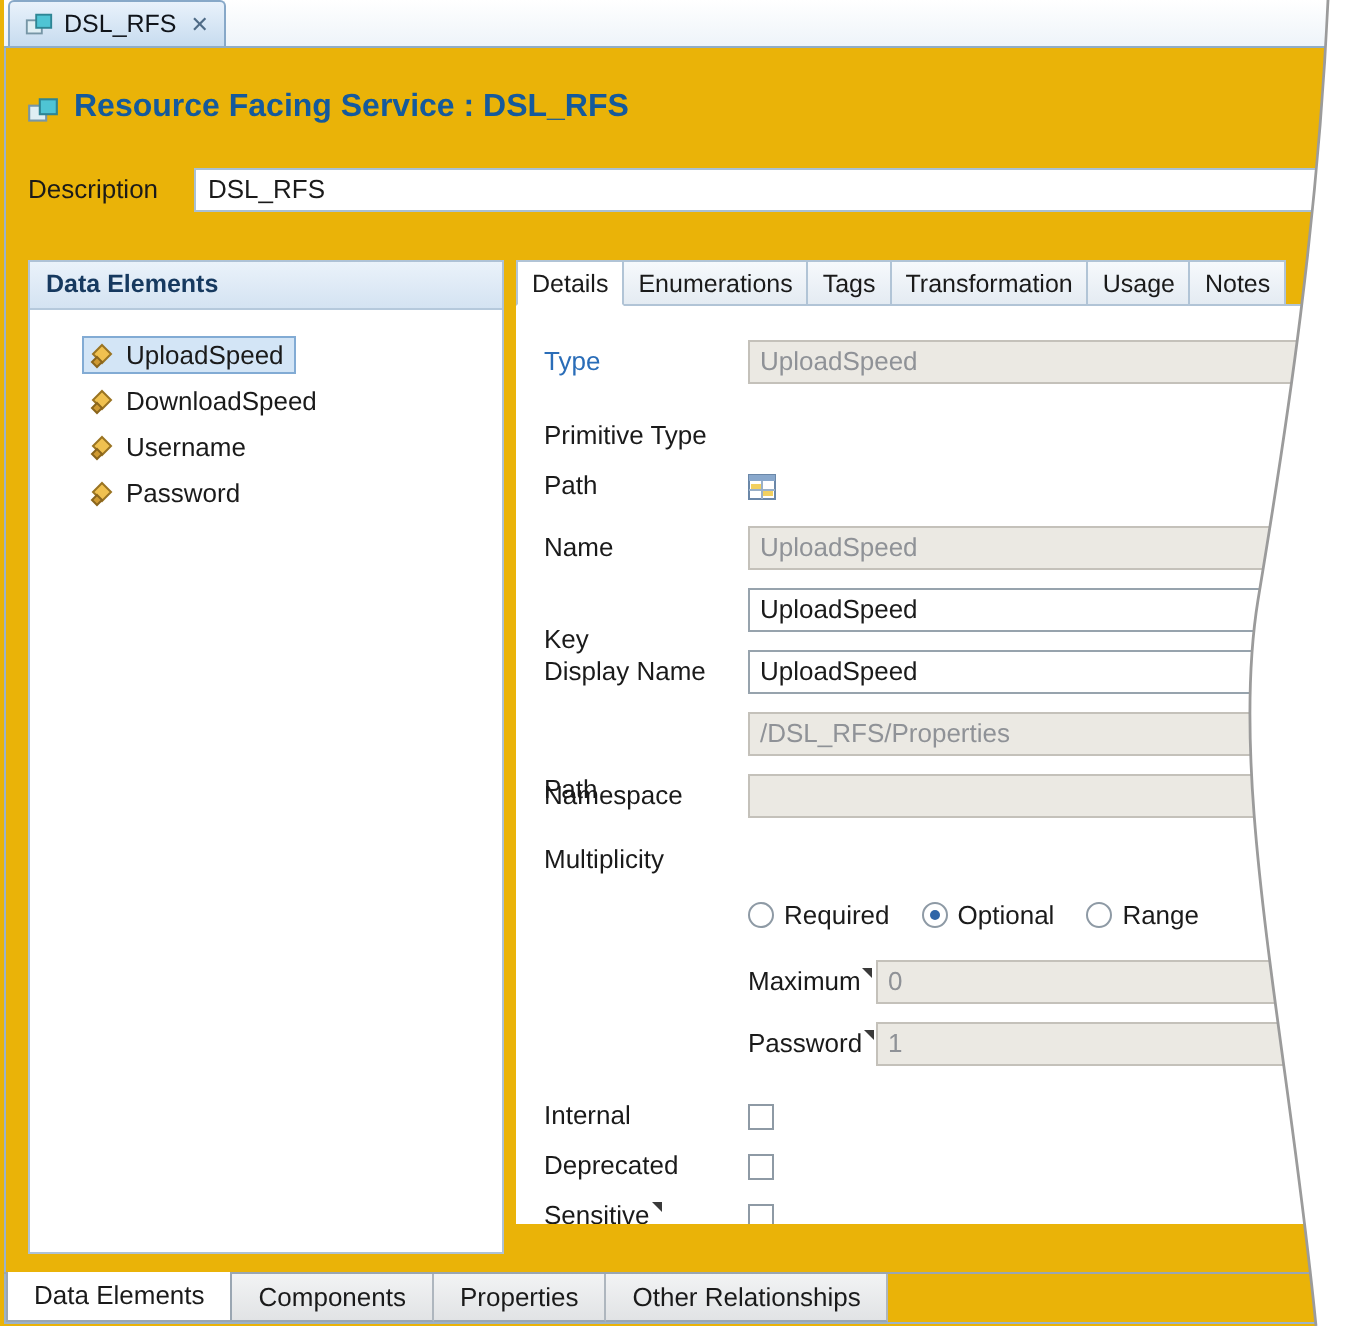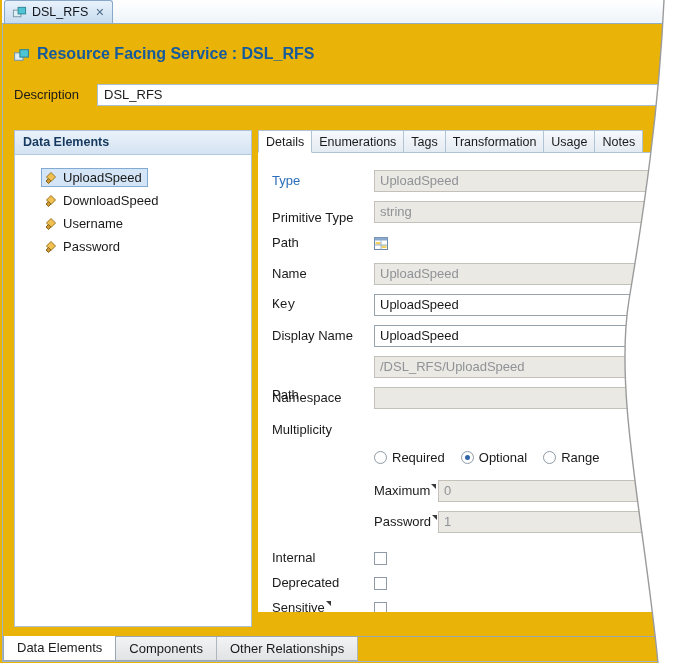--- a/index.html
+++ b/index.html
@@ -171,52 +171,50 @@
     <span class="rtab">Notes</span>
   </div>
 
   <div class="form">
 
     <a class="lab link" style="top:17px;" href="#">Type</a>
     <div class="box disabled" style="top:17px;">
       <span>UploadSpeed</span></div>
 
     <span class="lab" style="top:54px;">Primitive Type</span>
-    <div class="box disabled" style="top:48px;">
-      <span>string</span></div>
 
     <span class="lab" style="top:79px;">Path</span>
     <div class="fromval" style="top:79px;">
       <span style="display:flex;">
         <svg width="14" height="13" viewBox="0 0 14 13">
           <rect x="0.5" y="0.5" width="13" height="12" fill="#ffffff" stroke="#6a87a8"></rect>
           <rect x="0.5" y="0.5" width="13" height="3" fill="#89a8cc"></rect>
           <rect x="1.5" y="5" width="5" height="2.5" fill="#f2d060"></rect>
           <rect x="7.5" y="8.5" width="5" height="2.5" fill="#f2d060"></rect>
           <line x1="7" y1="3.5" x2="7" y2="12.5" stroke="#9ab0c8"></line>
           <line x1="0.5" y1="8" x2="13.5" y2="8" stroke="#9ab0c8"></line>
         </svg>
       </span>
     </div>
 
     <span class="lab" style="top:110px;">Name</span>
     <div class="box disabled" style="top:110px;">
       <span>UploadSpeed</span></div>
 
-    <span class="lab" style="top:141px;font-family:Liberation Mono, monospace;">Key</span>
+    <span class="lab" style="top:156px;">Key</span>
     <div class="box" style="top:141px;">
       <span>UploadSpeed</span></div>
 
     <span class="lab" style="top:172px;">Display Name</span>
     <div class="box" style="top:172px;">
       <span>UploadSpeed</span></div>
 
     <span class="lab" style="top:203px;margin-top:28px;">Path</span>
     <div class="box disabled" style="top:203px;">
-      <span>/DSL_RFS/UploadSpeed</span></div>
+      <span>/DSL_RFS/Properties</span></div>
 
     <span class="lab" style="top:234px;">Namespace</span>
     <div class="box disabled" style="top:234px;">
       <span></span></div>
 
     <span class="lab" style="top:266px;">Multiplicity</span>
 
     <div class="radiorow" style="top:296px;">
       <span class="ropt">
         <span class="radio"></span>
@@ -247,20 +245,21 @@
     <span class="cb" style="top:424px;"></span>
 
     <span class="cklab" style="top:446px;"><span>Sensitive</span><span class="adv"></span></span>
     <span class="cb" style="top:449px;"></span>
   </div>
 
   <div class="btab-line"></div>
   <div class="bottom-tabs">
     <span class="btab active">Data Elements</span>
     <span class="btab">Components</span>
+    <span class="btab">Properties</span>
     <span class="btab">Other Relationships</span>
   </div>
 
   <svg class="curl" width="673" height="663" viewBox="0 0 673 663">
     <path d="M664,0 C659,110 644,210 629,300 C614,392 644,520 658,663 L673,663 L673,0 Z" fill="#ffffff"></path>
     <path d="M664,0 C659,110 644,210 629,300 C614,392 644,520 658,663" fill="none" stroke="#9b9b9b" stroke-width="1.4"></path>
   </svg>
 </div>
 
 </body></html>

